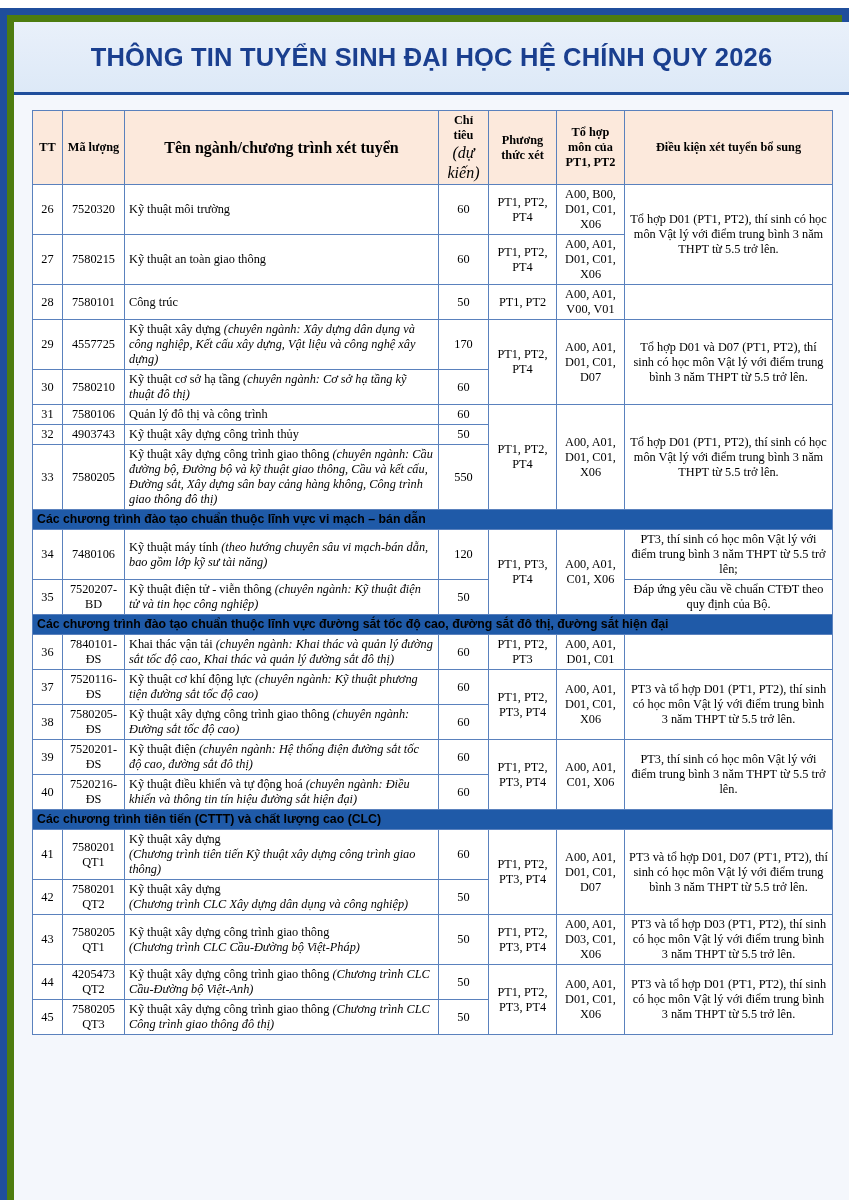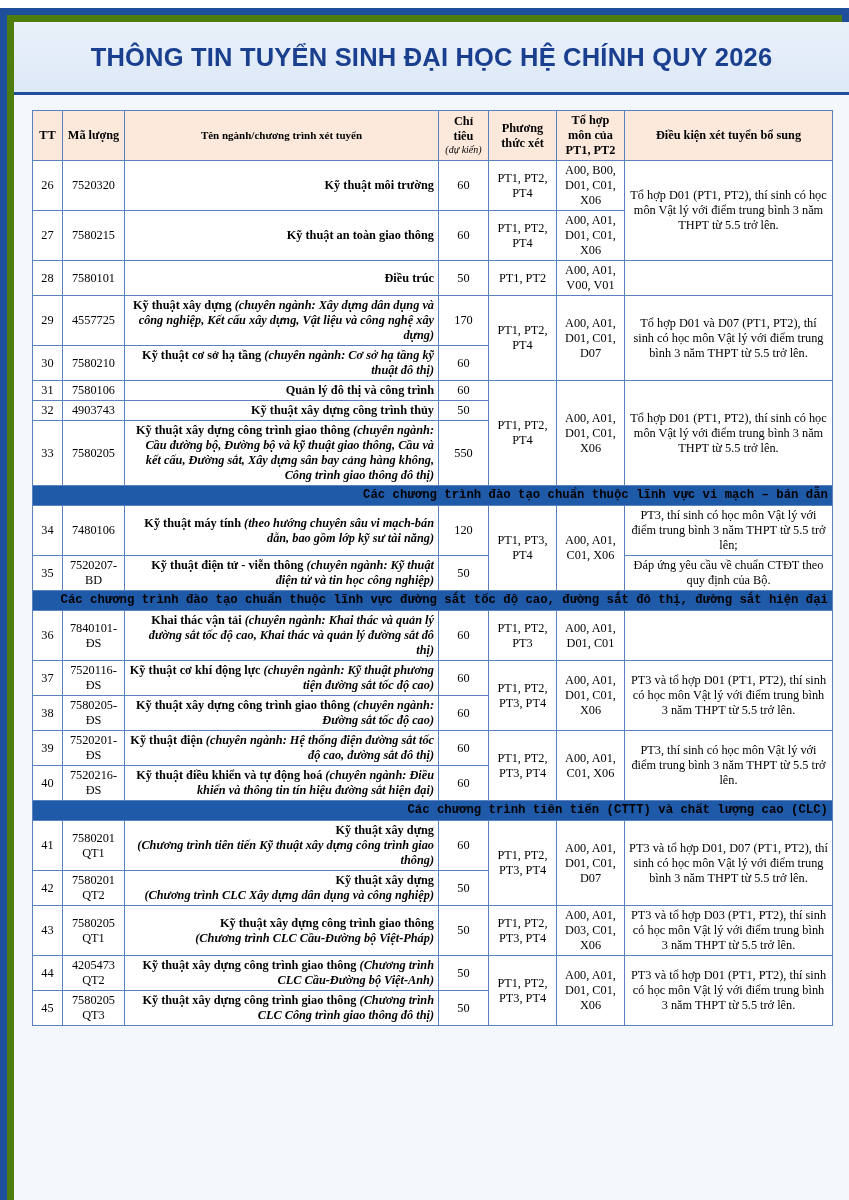--- a/index.html
+++ b/index.html
@@ -71,53 +71,52 @@
     color: #000000;
   }
   thead th {
     background: #fce9dc;
     text-align: center;
     font-weight: bold;
     font-size: 12.6px;
     padding: 4px 2px;
   }
   thead th.big {
-    font-size: 11px;
+    font-size: 16px;
   }
   .sub {
     font-style: italic;
     font-weight: normal;
-    font-size: 10px;
+    font-size: 16px;
     display: block;
   }
   td.c {
     text-align: center;
   }
   td.name {
-    text-align: right;
+    text-align: left;
     padding-left: 6px;
-    font-weight: bold;
   }
   td.name i {
     font-style: italic;
   }
   td.cond {
     text-align: center;
     padding-left: 5px;
     font-size: 11.6px;
     line-height: 1.2;
   }
   td.sect {
     background: #1f5aa8;
     color: #ffffff;
     font-weight: bold;
     font-size: 14.3px;
-    font-family: Liberation Mono, monospace;
+    font-family: Liberation Sans, sans-serif;
     padding: 5px 10px;
-    text-align: right;
+    text-align: left;
     border: 1px solid #1f4e9c;
   }
   .num { font-size: 12.5px; }
   col.c1 { width: 30px; }
   col.c2 { width: 62px; }
   col.c3 { width: 314px; }
   col.c4 { width: 50px; }
   col.c5 { width: 68px; }
   col.c6 { width: 68px; }
   col.c7 { width: 208px; }
@@ -172,21 +171,21 @@
               <td class="c num">7580215</td>
               <td class="name">Kỹ thuật an toàn giao thông</td>
               <td class="c">60</td>
               <td class="c">PT1, PT2, PT4</td>
               <td class="c">A00, A01, D01, C01, X06</td>
               <td class="cond"></td>
             </tr>
             <tr>
               <td class="c num">28</td>
               <td class="c num">7580101</td>
-              <td class="name">Điều trúc</td>
+              <td class="name">Công trúc</td>
               <td class="c">50</td>
               <td class="c">PT1, PT2</td>
               <td class="c">A00, A01, V00, V01</td>
               <td class="cond"></td>
             </tr>
             <tr>
               <td class="c num">29</td>
               <td class="c num">4557725</td>
               <td class="name">Kỹ thuật xây dựng <i>(chuyên ngành: Xây dựng dân dụng và công nghiệp, Kết cấu xây dựng, Vật liệu và công nghệ xây dựng)</i></td>
               <td class="c">170</td>

